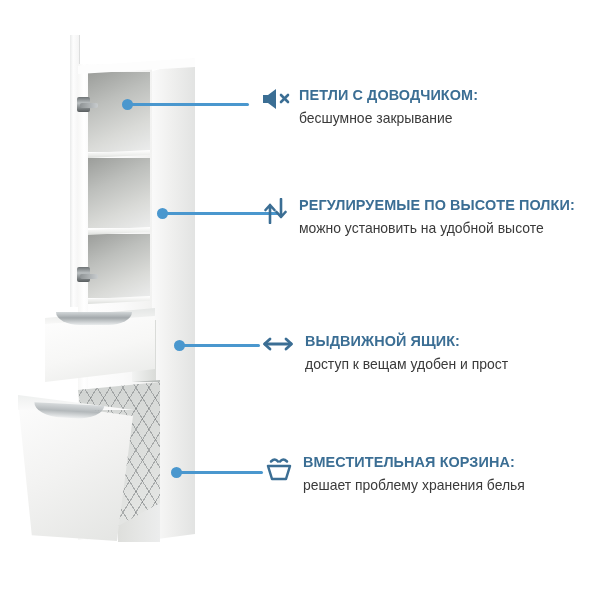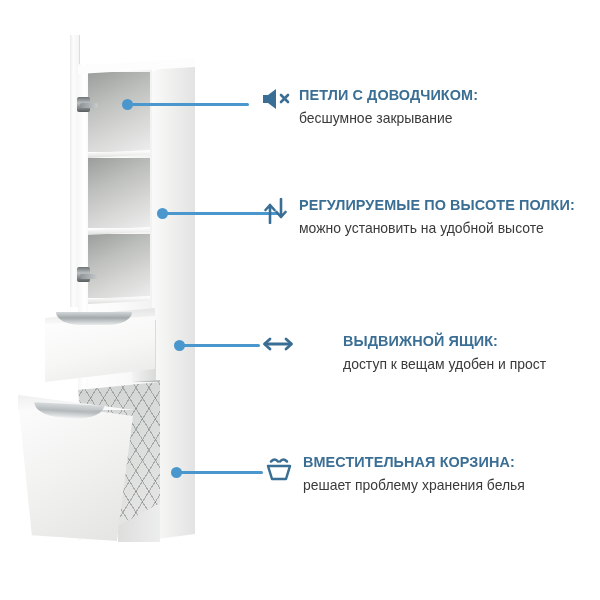--- a/index.html
+++ b/index.html
@@ -257,21 +257,21 @@
     <div class="co-icon" style="left:228px;top:334px;">
       <svg width="34" height="20" viewBox="0 0 34 20">
         <g stroke="#3b6e94" stroke-width="2.8" stroke-linecap="round" stroke-linejoin="round" fill="none">
           <line x1="4" y1="10" x2="30" y2="10"></line>
           <path d="M9 5 L3.5 10 L9 15"></path>
           <path d="M25 5 L30.5 10 L25 15"></path>
         </g>
       </svg>
     </div>
 
-    <div class="co-text" style="left:272px;top:332px;margin-left:38px;">
+    <div class="co-text" style="left:272px;top:332px;">
       <div class="co-title">ВЫДВИЖНОЙ ЯЩИК:</div>
       <div class="co-sub">доступ к вещам удобен и прост</div>
     </div>
   </div>
 
   <div class="callout">
     <div class="dot" style="left:138px;top:467px;"></div>
     <div class="leader" style="left:146px;top:471px;width:84px;"></div>
 
     <div class="co-icon" style="left:232px;top:455px;">

